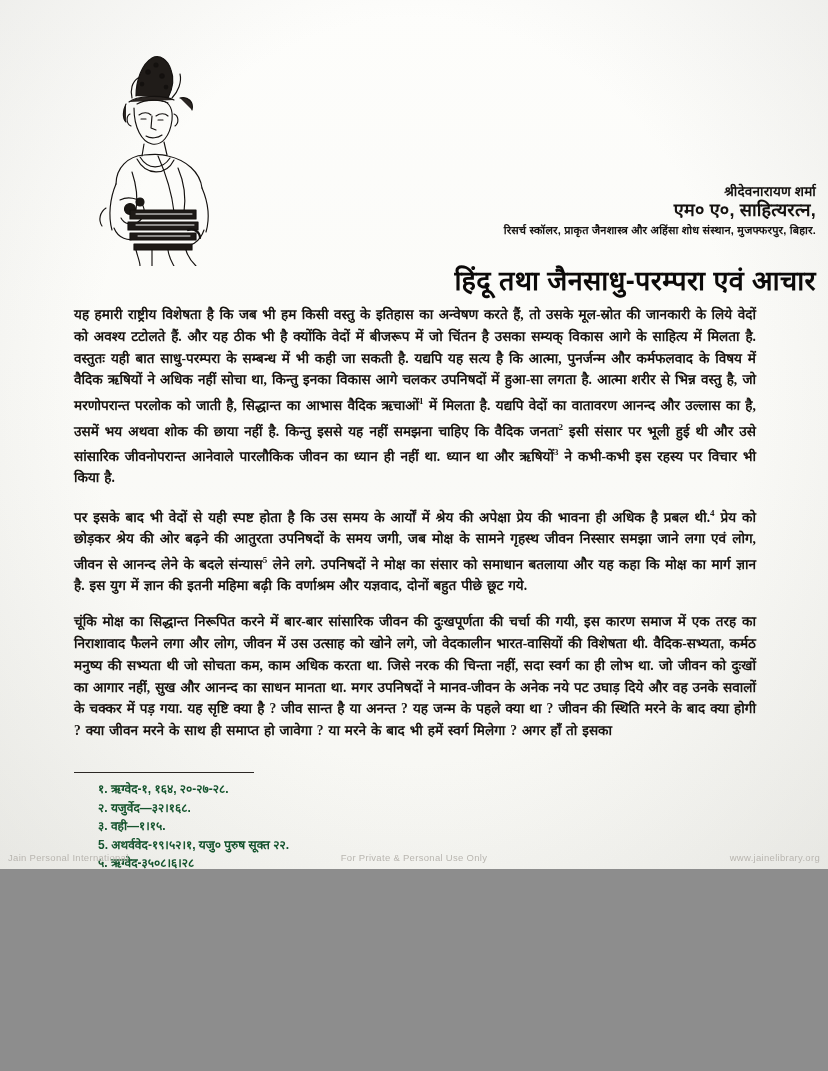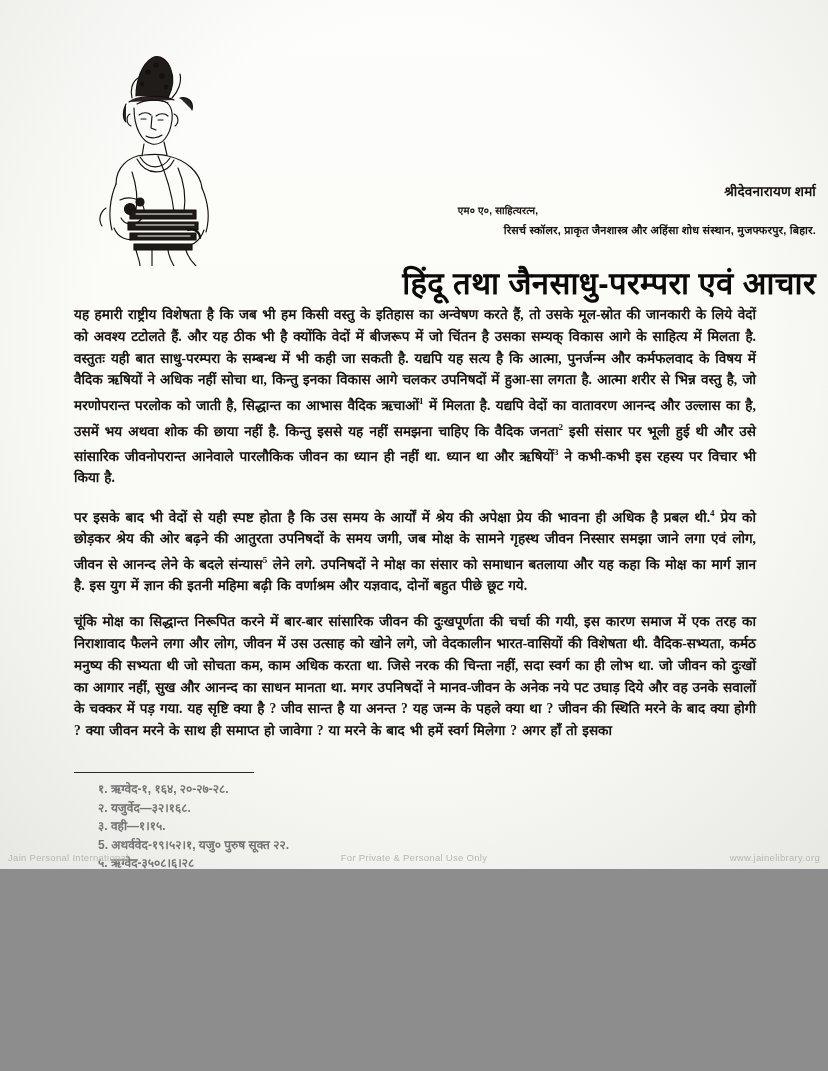--- a/index.html
+++ b/index.html
@@ -48,33 +48,33 @@
     top: 182px;
     width: 636px;
     text-align: right;
     color: #14110f;
     font-family: "Liberation Sans", sans-serif;
     font-weight: 700;
     letter-spacing: .2px;
   }
   .byline .bl { display: block; }
   .byline .bl1 { font-size: 13.5px; line-height: 19px; }
-  .byline .bl2 { font-size: 10px; line-height: 19px; text-align: center; }
+  .byline .bl2 { font-size: 18px; line-height: 19px; }
   .byline .bl3 { font-size: 11px; line-height: 20px; }
 
   
   .doc-title {
     position: absolute;
     left: 180px;
     top: 246px;
     width: 636px;
     text-align: right;
     font-family: "Liberation Sans", sans-serif;
     font-weight: 700;
-    font-size: 31px;
+    font-size: 27px;
     line-height: 34px;
     color: #0c0a09;
     letter-spacing: .4px;
   }
 
   
   .body-col {
     position: absolute;
     left: 74px;
     top: 304px;
@@ -104,21 +104,21 @@
   .fn-rule {
     width: 180px;
     height: 0;
     border-top: 1.4px solid #2b2724;
     margin: 0 0 7px 0;
   }
   .fn-item {
     font-family: "Liberation Sans", sans-serif;
     font-size: 12px;
     line-height: 18.5px;
-    color: #737373;
+    color: #14532d;
     font-weight: 600;
     padding-left: 24px;
     white-space: nowrap;
   }
 
   
   .ornament {
     position: absolute;
     left: 34px;
     top: 908px;

